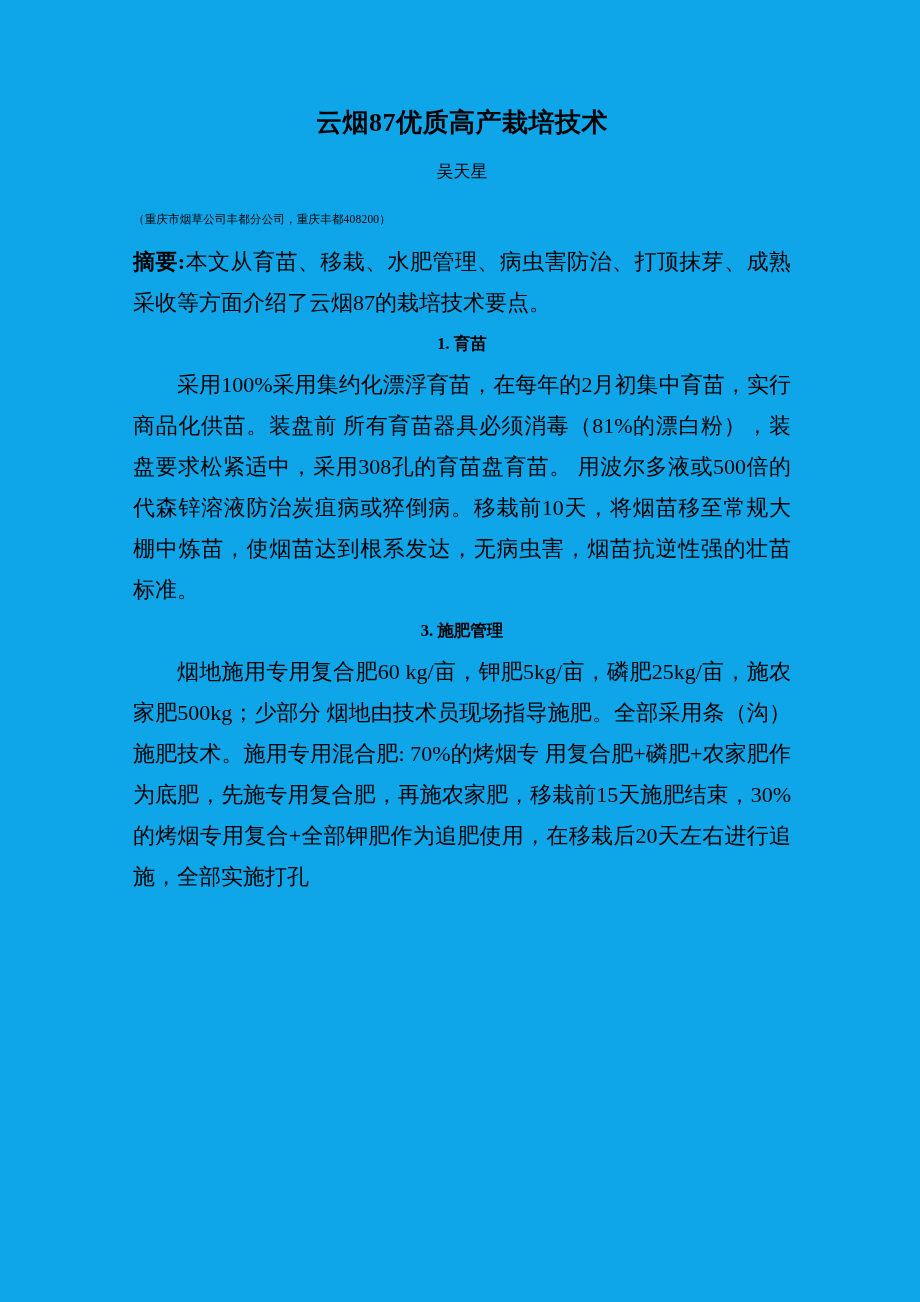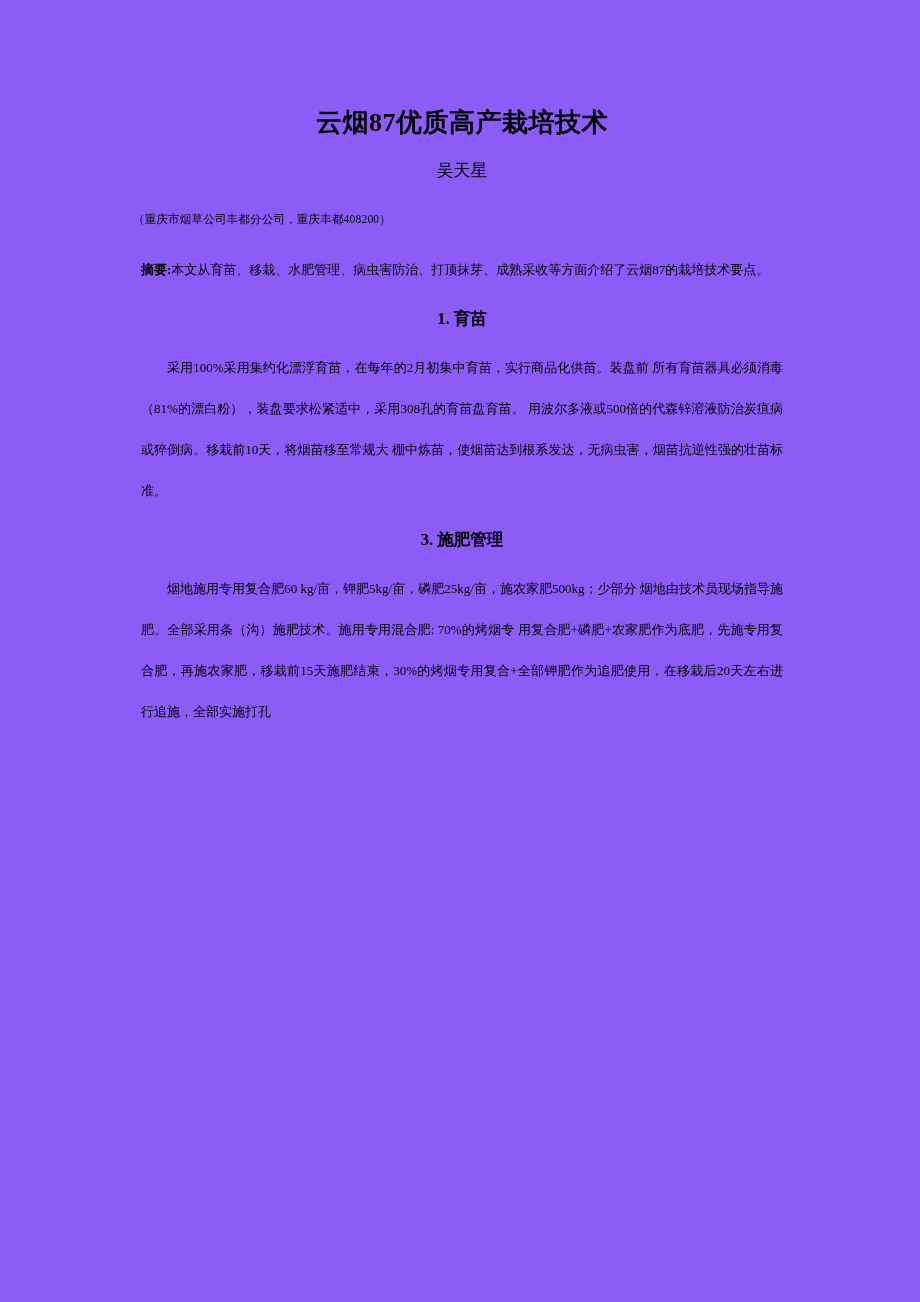--- a/index.html
+++ b/index.html
@@ -11,21 +11,21 @@
     width: 920px;
     height: 1302px;
     font-family: "Liberation Serif", "DejaVu Serif", serif;
     color: #000000;
     -webkit-font-smoothing: antialiased;
   }
   .page {
     position: relative;
     width: 920px;
     height: 1302px;
-    background: #8b5cf6;
+    background: #0ea5e9;
     box-sizing: border-box;
   }
   .content {
     position: absolute;
     left: 133px;
     top: 0;
     width: 658px;
   }
 
   
@@ -37,36 +37,35 @@
     letter-spacing: 0.5px;
     margin: 0;
     padding-top: 106px;
   }
   .doc-author {
     text-align: center;
     font-size: 17px;
     line-height: 24px;
     margin: 0;
     padding-top: 20px;
-    font-family: Liberation Mono, monospace;
   }
   .doc-affiliation {
     text-align: left;
     font-size: 11.5px;
     line-height: 16px;
     margin: 0;
     padding-top: 27px;
     letter-spacing: 0.2px;
   }
 
   
   .para {
-    font-size: 13px;
+    font-size: 22px;
     line-height: 41px;
-    margin: 8px;
+    margin: 0;
     text-align: justify;
     text-justify: inter-ideograph;
     word-break: break-all;
   }
   .para.abstract {
     padding-top: 14px;
   }
   .para.keywords {
     padding-top: 0px;
   }

